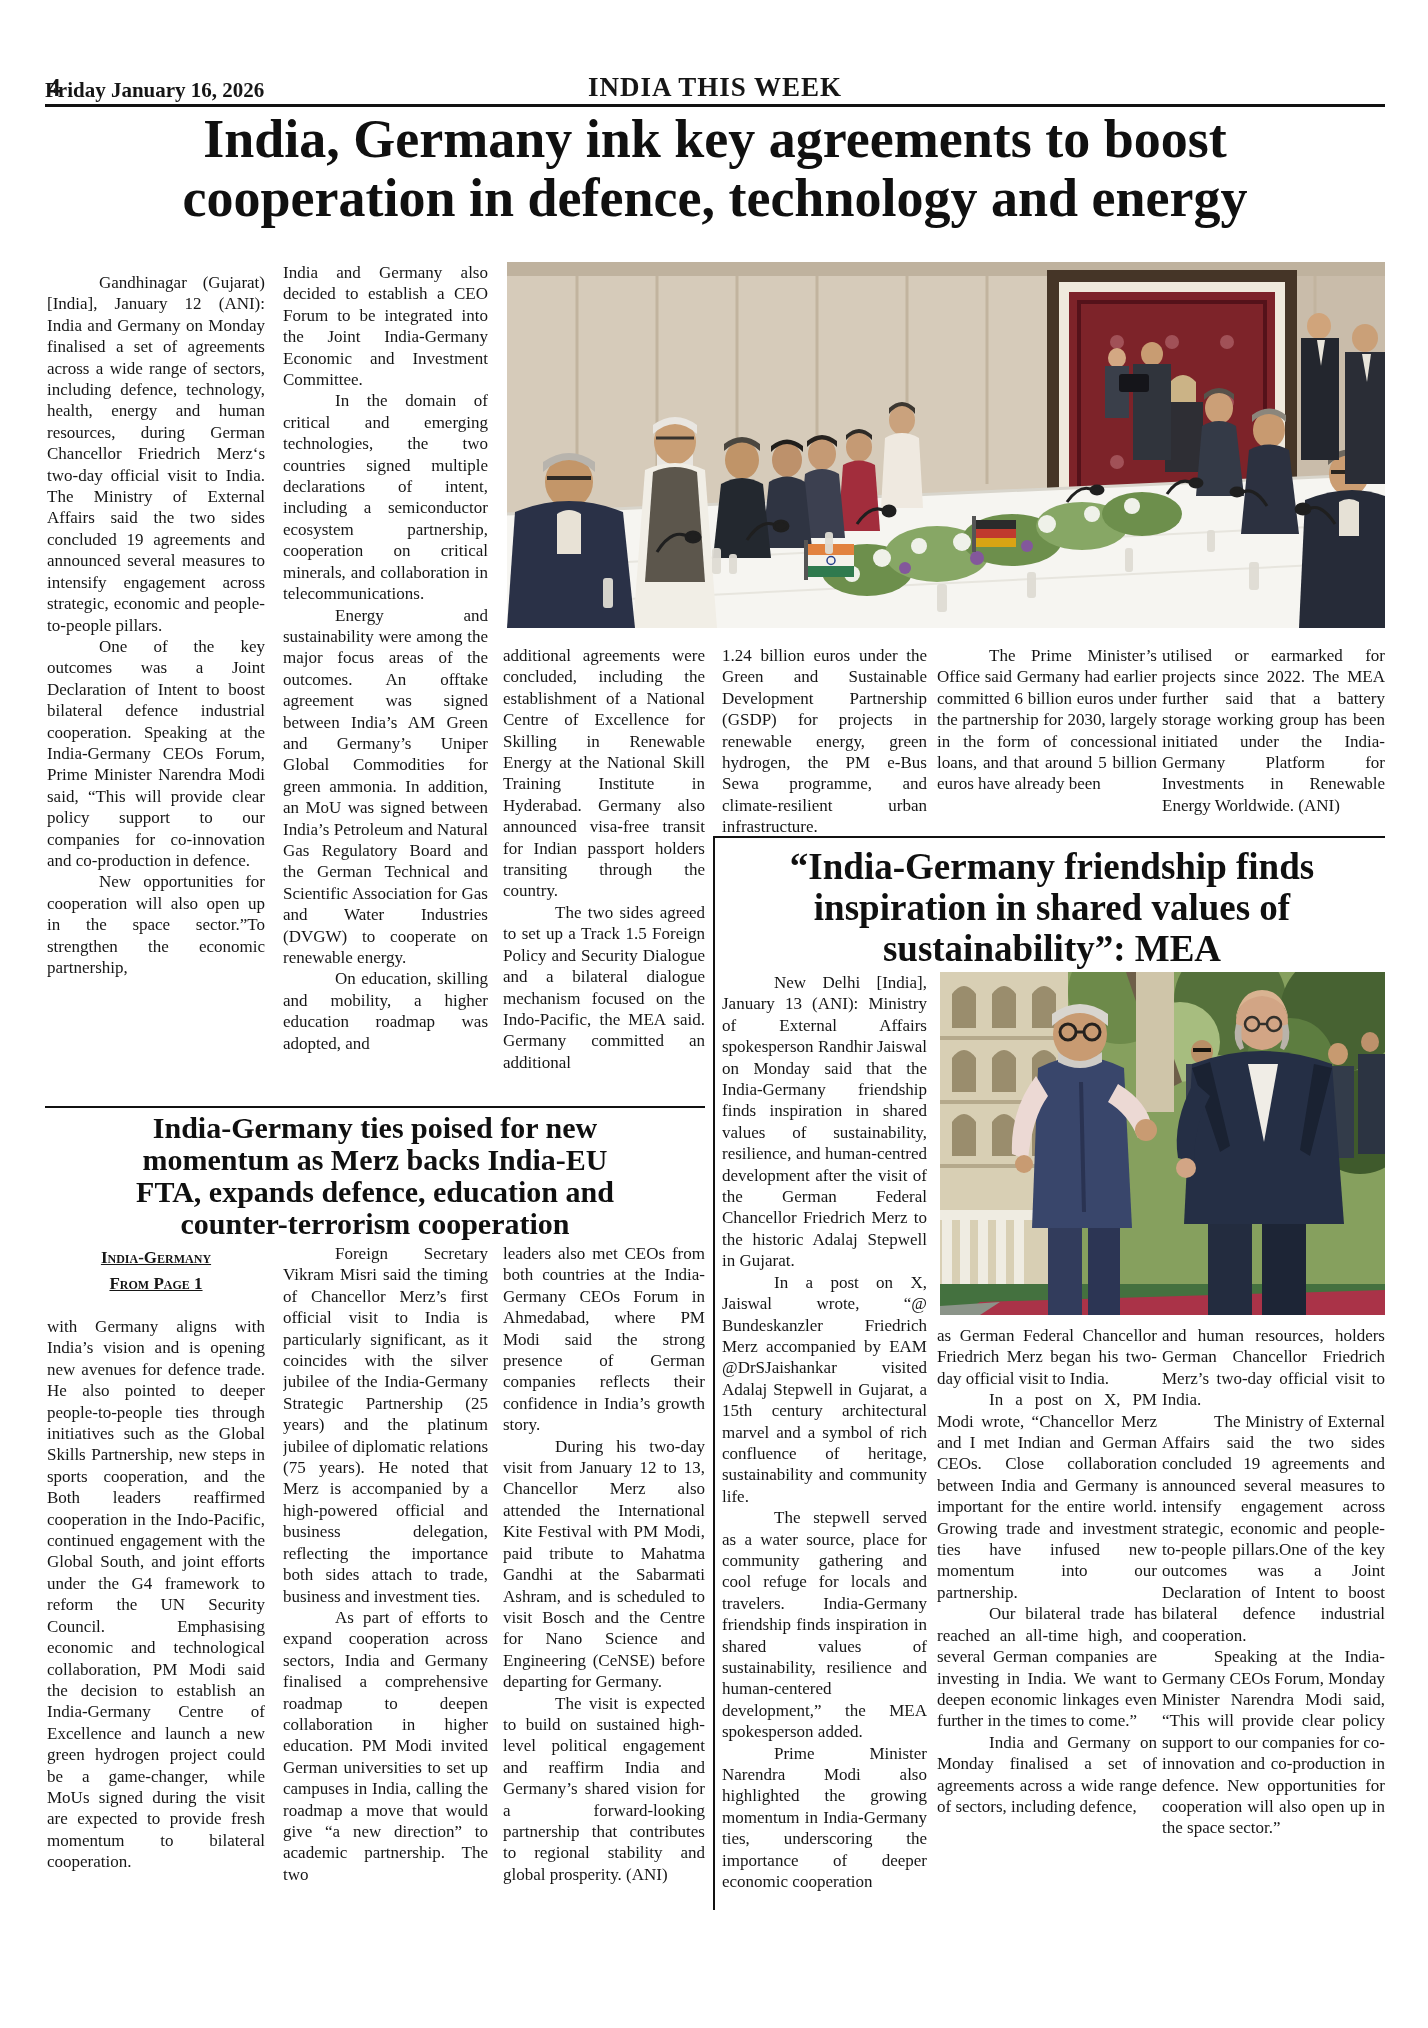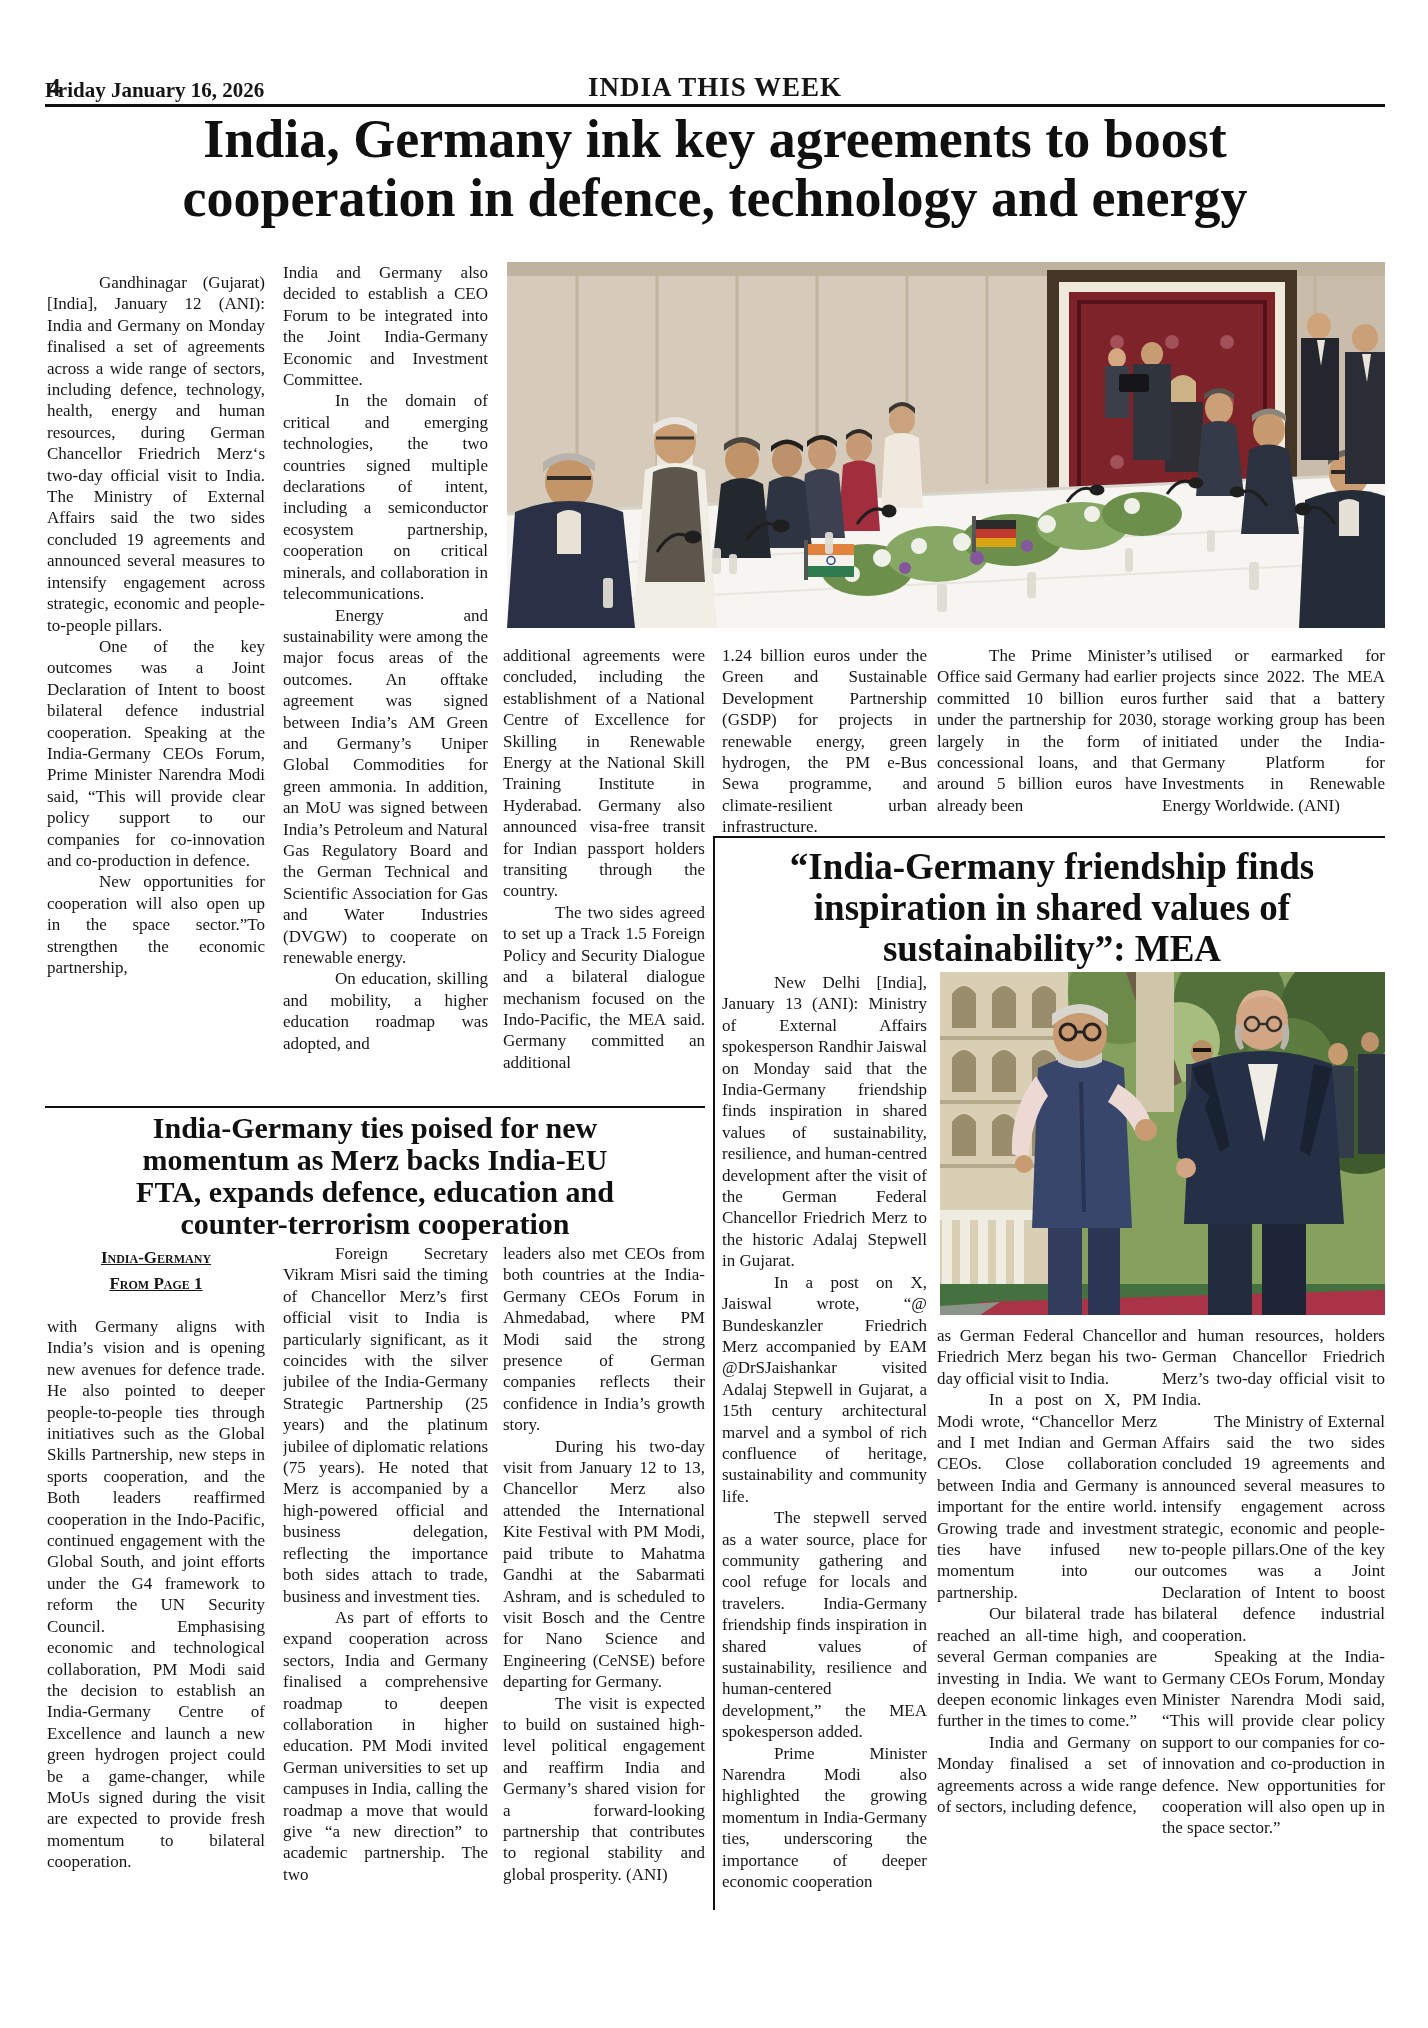--- a/index.html
+++ b/index.html
@@ -50,21 +50,21 @@
       <p class="para">On education, skilling and mobility, a higher education roadmap was adopted, and</p>
     </div>
   <div class="col" style="left:503px;top:645px;width:202px;height:446px;">
       <p class="para noindent">additional agreements were concluded, including the establishment of a National Centre of Excellence for Skilling in Renewable Energy at the National Skill Training Institute in Hyderabad. Germany also announced visa-free transit for Indian passport holders transiting through the country.</p>
       <p class="para">The two sides agreed to set up a Track 1.5 Foreign Policy and Security Dialogue and a bilateral dialogue mechanism focused on the Indo-Pacific, the MEA said. Germany committed an additional</p>
     </div>
   <div class="col" style="left:722px;top:645px;width:205px;height:192px;">
       <p class="para noindent">1.24 billion euros under the Green and Sustainable Development Partnership (GSDP) for projects in renewable energy, green hydrogen, the PM e-Bus Sewa programme, and climate-resilient urban infrastructure.</p>
     </div>
   <div class="col" style="left:937px;top:645px;width:220px;height:185px;">
-      <p class="para">The Prime Minister’s Office said Germany had earlier committed 10 billion euros under the partnership for 2030, largely in the form of concessional loans, and that around 5 billion euros have already been</p>
+      <p class="para">The Prime Minister’s Office said Germany had earlier committed 6 billion euros under the partnership for 2030, largely in the form of concessional loans, and that around 5 billion euros have already been</p>
     </div>
   <div class="col" style="left:1162px;top:645px;width:223px;height:185px;">
       <p class="para noindent">utilised or earmarked for projects since 2022. The MEA further said that a battery storage working group has been initiated under the India-Germany Platform for Investments in Renewable Energy Worldwide. (ANI)</p>
     </div>
 
   <div class="photo" style="left:507px;top:262px;width:878px;height:366px;">
     <svg viewBox="0 0 878 366" preserveAspectRatio="none">
       <g>
         <rect x="0" y="0" width="878" height="366" fill="#d6cbba"></rect>
         <rect x="690" y="0" width="188" height="366" fill="#c9bcaa"></rect>

